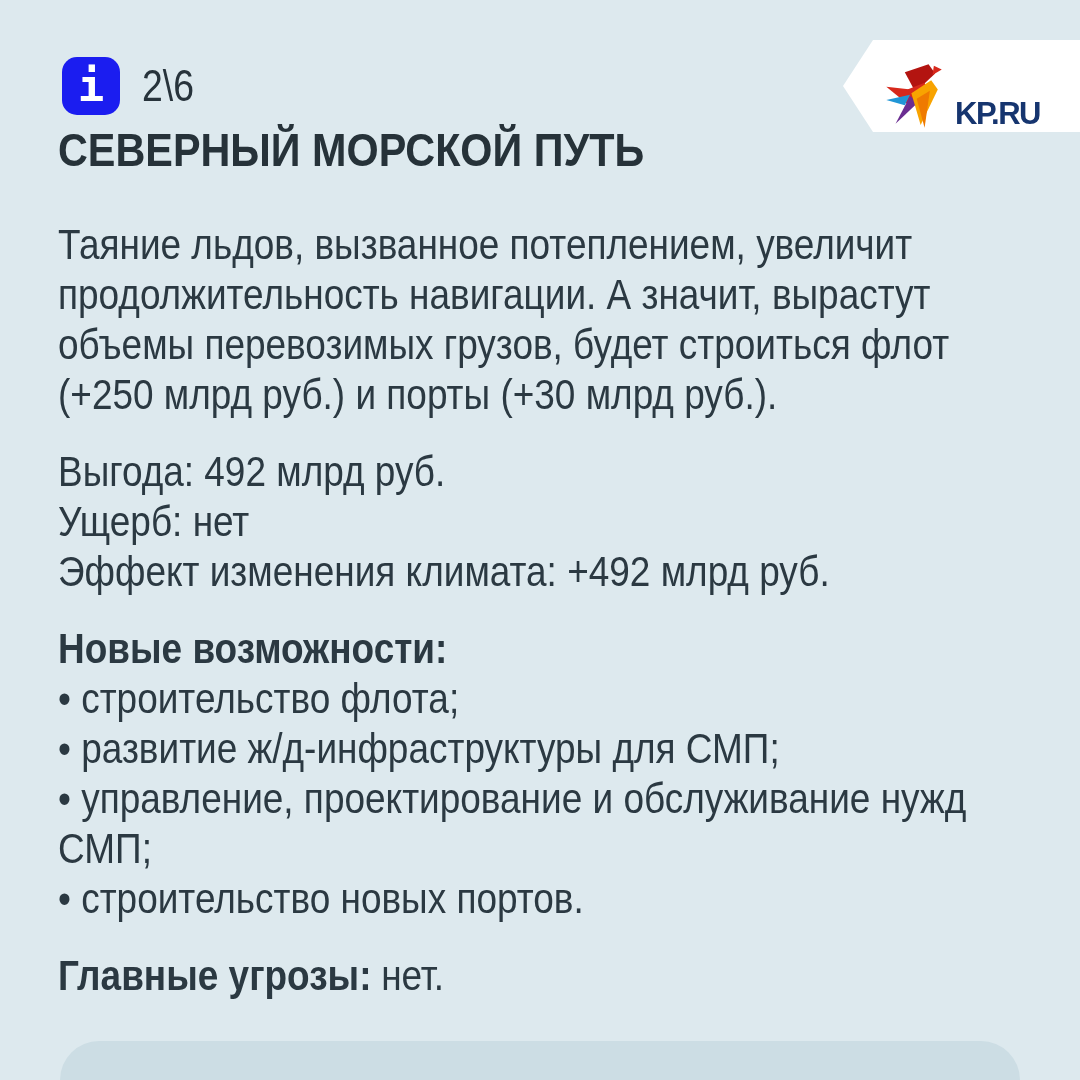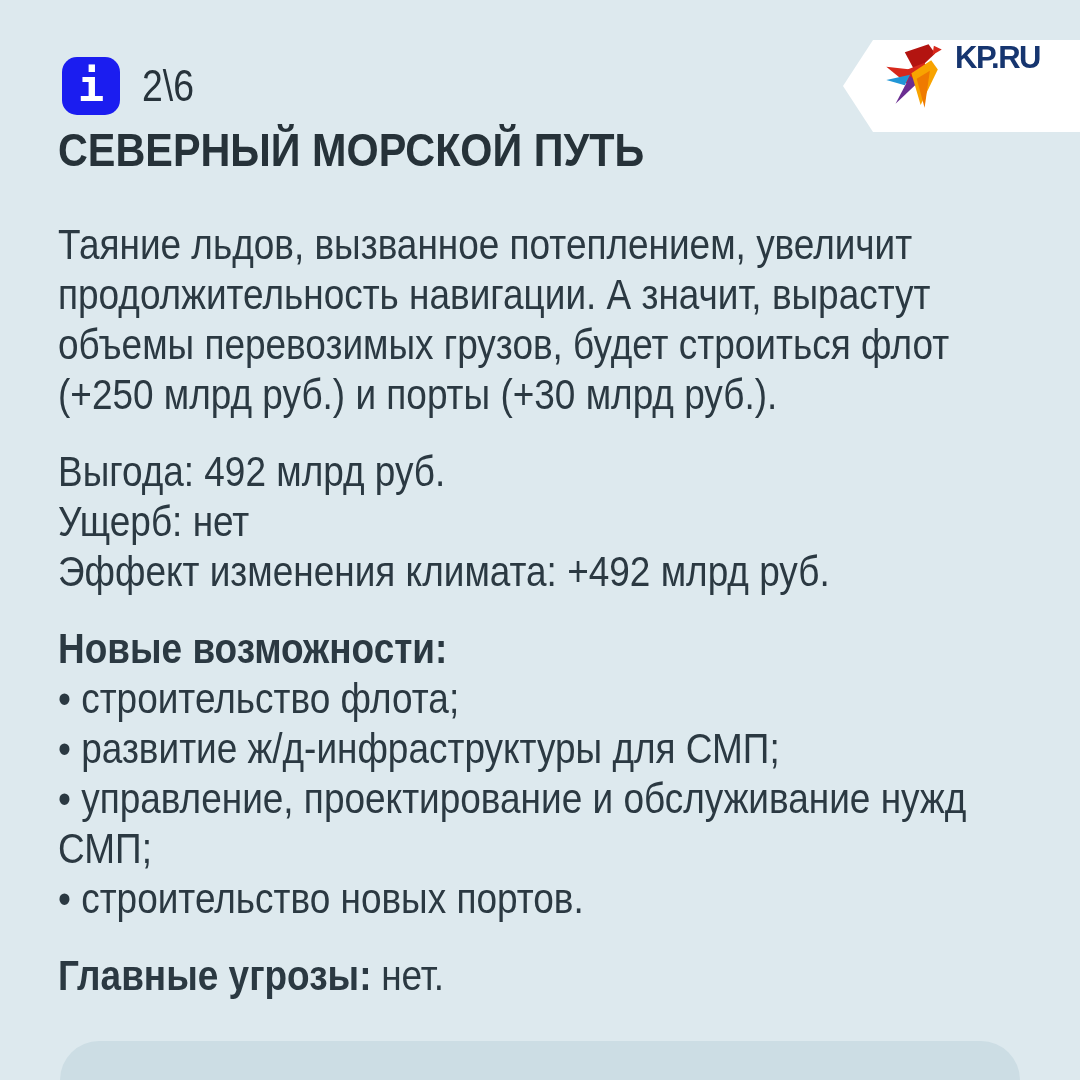--- a/index.html
+++ b/index.html
@@ -30,21 +30,21 @@
     font-size:44px;font-weight:400;color:#27333b;
     transform:scaleX(0.85);transform-origin:left center;
     white-space:nowrap;
   }
   
   .kp-banner{
     position:absolute;top:40px;left:843px;
     width:237px;height:92px;
     background:#ffffff;
     clip-path:polygon(30px 0%,100% 0%,100% 100%,30px 100%,0% 50%);
-    display:flex;align-items:flex-start;
+    display:flex;align-items:flex-end;
     padding-left:42px;box-sizing:border-box;
   }
   .kp-logo-text{
     font-size:31px;font-weight:700;letter-spacing:-1.5px;
     color:#16356f;margin-left:4px;
     white-space:nowrap;
   }
   
   .content{
     position:absolute;top:124px;left:58px;

